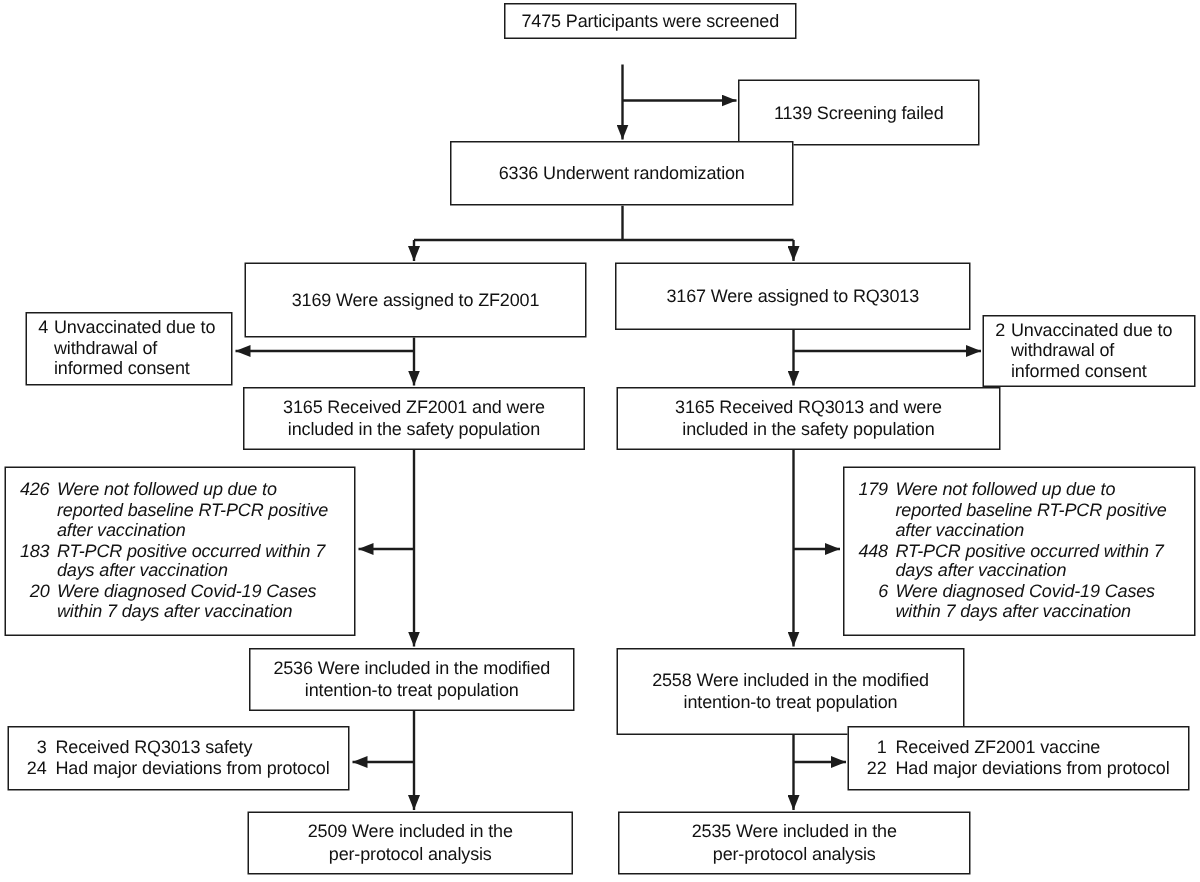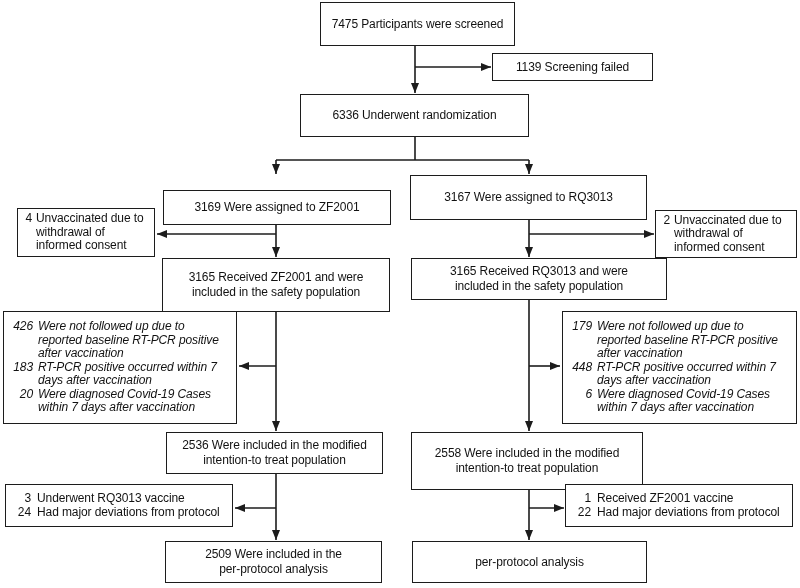--- a/index.html
+++ b/index.html
@@ -53,33 +53,33 @@
     <line x1="276" y1="300" x2="276" y2="431" marker-end="url(#arw)"></line>
     <line x1="276" y1="366" x2="239" y2="366" marker-end="url(#arw)"></line>
     <line x1="529" y1="300" x2="529" y2="431" marker-end="url(#arw)"></line>
     <line x1="529" y1="366" x2="560" y2="366" marker-end="url(#arw)"></line>
     <line x1="276" y1="474" x2="276" y2="540" marker-end="url(#arw)"></line>
     <line x1="276" y1="508" x2="235" y2="508" marker-end="url(#arw)"></line>
     <line x1="529" y1="474" x2="529" y2="540" marker-end="url(#arw)"></line>
     <line x1="529" y1="508" x2="564" y2="508" marker-end="url(#arw)"></line>
   </svg>
 
-  <div class="box center" style="left:320px;top:2px;width:195px;height:44px">
+  <div class="box center" style="left:336px;top:2px;width:195px;height:24px">
     <span class="ln">7475 Participants were screened</span>
   </div>
 
-  <div class="box center" style="left:492px;top:53px;width:161px;height:28px">
+  <div class="box center" style="left:492px;top:53px;width:161px;height:44px">
     <span class="ln">1139 Screening failed</span>
   </div>
 
   <div class="box center" style="left:300px;top:94px;width:229px;height:43px">
     <span class="ln">6336 Underwent randomization</span>
   </div>
 
-  <div class="box center" style="left:163px;top:190px;width:228px;height:35px">
+  <div class="box center" style="left:163px;top:175px;width:228px;height:50px">
     <span class="ln">3169 Were assigned to ZF2001</span>
   </div>
 
   <div class="box center" style="left:410px;top:175px;width:237px;height:45px">
     <span class="ln">3167 Were assigned to RQ3013</span>
   </div>
 
   <div class="box list" style="left:17px;top:208px;width:138px;height:49px">
     <div class="row w9">
       <span class="num">4</span>
@@ -95,21 +95,21 @@
     <div class="row w9">
       <span class="num">2</span>
       <span>
         <span class="ln">Unvaccinated due to</span>
         <span class="ln">withdrawal of</span>
         <span class="ln">informed consent</span>
       </span>
     </div>
   </div>
 
-  <div class="box center" style="left:162px;top:258px;width:228px;height:54px">
+  <div class="box center" style="left:162px;top:258px;width:228px;height:42px">
     <span class="ln">3165 Received ZF2001 and were</span>
     <span class="ln">included in the safety population</span>
   </div>
 
   <div class="box center" style="left:411px;top:258px;width:256px;height:42px">
     <span class="ln">3165 Received RQ3013 and were</span>
     <span class="ln">included in the safety population</span>
   </div>
 
   <div class="box list" style="left:3px;top:311px;width:234px;height:113px">
@@ -168,21 +168,21 @@
   </div>
 
   <div class="box center" style="left:411px;top:432px;width:232px;height:58px">
     <span class="ln">2558 Were included in the modified</span>
     <span class="ln">intention-to treat population</span>
   </div>
 
   <div class="box list" style="left:5px;top:484px;width:228px;height:43px">
     <div class="row w16">
       <span class="num">3</span>
-      <span class="ln">Underwent RQ3013 vaccine</span>
+      <span class="ln">Received RQ3013 safety</span>
     </div>
     <div class="row w16">
       <span class="num">24</span>
       <span class="ln">Had major deviations from protocol</span>
     </div>
   </div>
 
   <div class="box list" style="left:565px;top:484px;width:228px;height:43px">
     <div class="row w16">
       <span class="num">1</span>
@@ -193,16 +193,17 @@
       <span class="ln">Had major deviations from protocol</span>
     </div>
   </div>
 
   <div class="box center" style="left:165px;top:541px;width:217px;height:42px">
     <span class="ln">2509 Were included in the</span>
     <span class="ln">per-protocol analysis</span>
   </div>
 
   <div class="box center" style="left:412px;top:541px;width:235px;height:42px">
+    <span class="ln">2535 Were included in the</span>
     <span class="ln">per-protocol analysis</span>
   </div>
 
 </div>
 
 </body></html>

